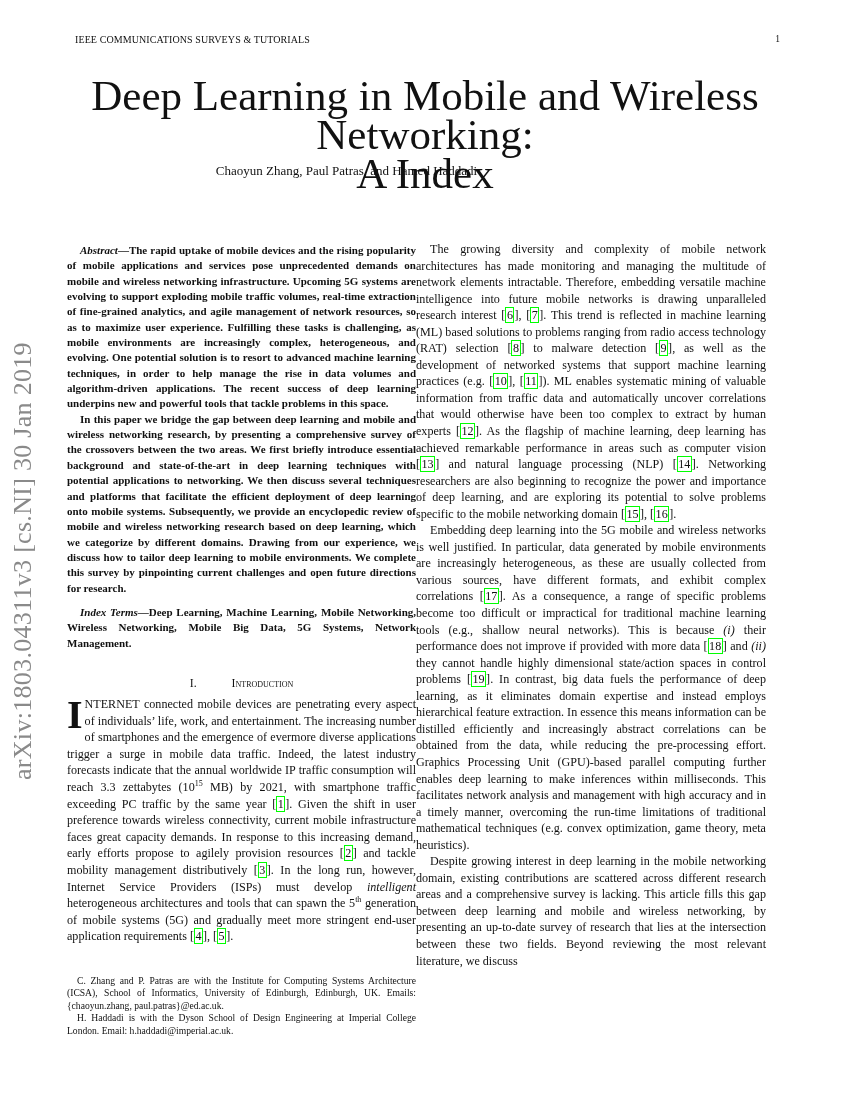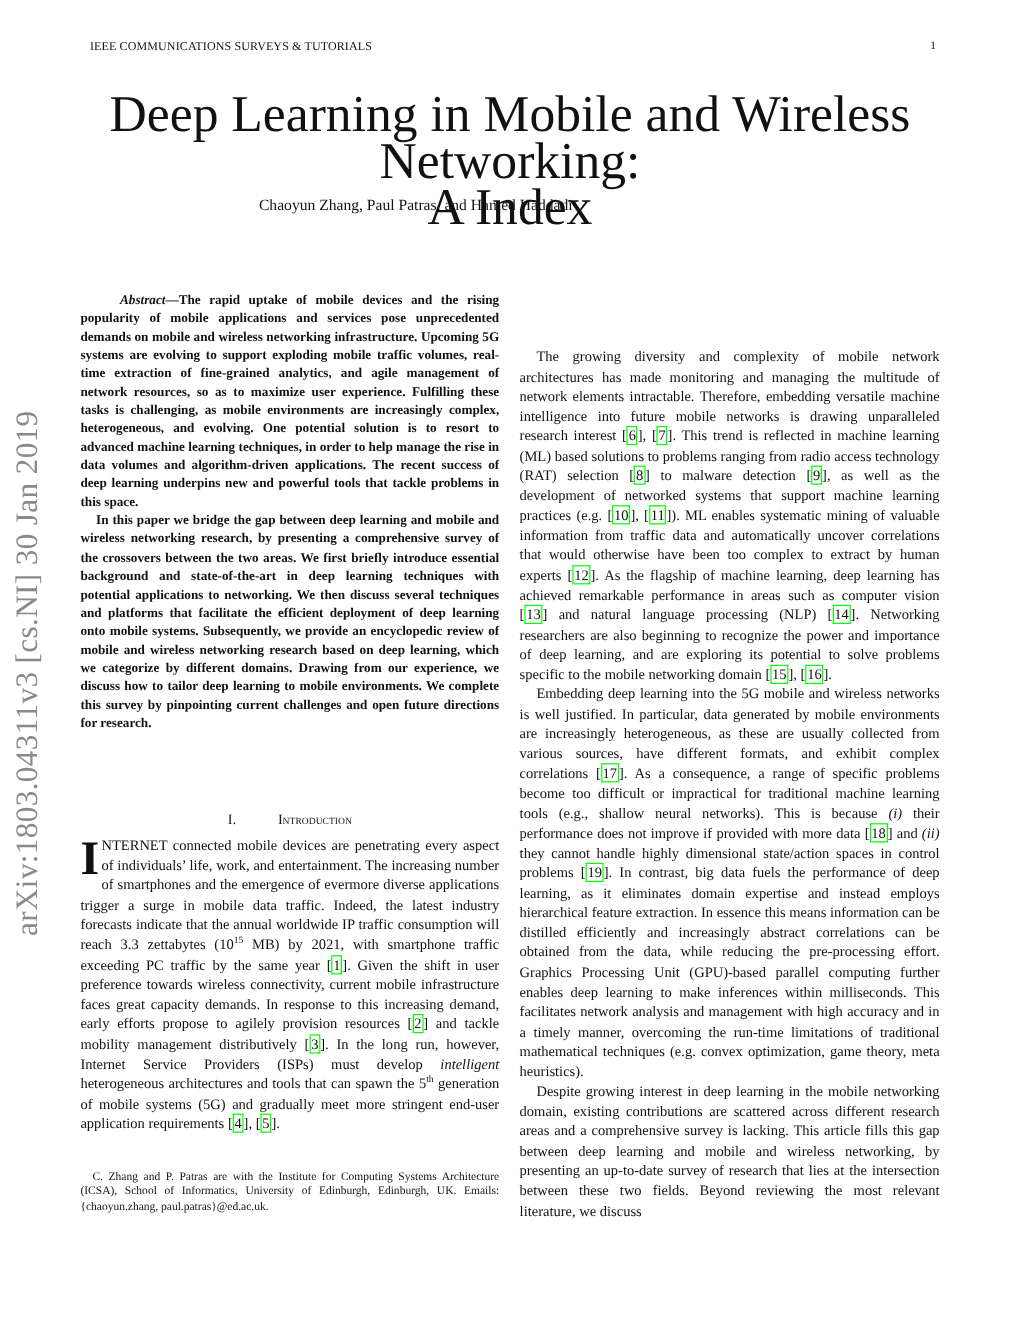--- a/index.html
+++ b/index.html
@@ -7,24 +7,24 @@
          font-family: "Liberation Serif", "DejaVu Serif", serif; color: #111; }
   .running-head { position: absolute; top: 34px; left: 75px; font-size: 10px; letter-spacing: 0.1px; }
   .page-num { position: absolute; top: 34px; right: 70px; font-size: 9.5px; }
   .title { position: absolute; top: 76px; left: 0; width: 850px; text-align: center;
            font-size: 43px; line-height: 39px; font-weight: normal; margin: 0; }
   .authors { position: absolute; top: 163px; left: 0; width: 693px; text-align: center; font-size: 13px; }
   .arxiv { position: absolute; left: 8px; top: 780px; transform-origin: left top; transform: rotate(-90deg);
            font-size: 26px; color: #8a8a8a; white-space: nowrap; letter-spacing: 0.3px; }
   .col { position: absolute; text-align: justify; hyphens: manual; }
   .col-left { left: 67px; width: 349px; }
-  .col-right { left: 433px; width: 350px; top: 241px; margin-top: 48px; }
+  .col-right { left: 416px; width: 350px; top: 241px; }
   .abstract { top: 243px; font-size: 11px; line-height: 15.35px; font-weight: bold; }
   .abstract p { margin: 0; text-indent: 13px; }
-  .abstract .lead { font-style: italic; margin-left: 20px; }
+  .abstract .lead { font-style: italic; }
   .index-terms { margin-top: 9px !important; }
   .section-head { position: absolute; top: 676px; left: 67px; width: 349px; text-align: center; font-size: 11.8px; }
   .section-head .sc { font-variant: small-caps; padding-left: 32px; }
   .intro { top: 696px; font-size: 12.1px; line-height: 16.6px; }
   .intro p { margin: 0; }
   .dropcap { float: left; font-size: 40px; line-height: 31px; margin: 3px 2px 0 0; font-weight: bold; }
   .body-text { font-size: 12.1px; line-height: 16.55px; }
   .body-text p { margin: 0; text-indent: 14px; }
   .cite { border: 1px solid #00ff00; padding: 0 0.5px; line-height: 1; }
   sup { font-size: 8px; line-height: 0; }
@@ -41,31 +41,33 @@
   <span>Deep Learning in Mobile and Wireless Networking:</span><br>
   <span>A Index</span>
 </h1>
 <div class="authors">Chaoyun Zhang, Paul Patras, and Hamed Haddadi</div>
 
 <div class="arxiv">arXiv:1803.04311v3  [cs.NI]  30 Jan 2019</div>
 
 <div class="col col-left abstract">
   <p><span class="lead">Abstract</span><span>—The rapid uptake of mobile devices and the rising popularity of mobile applications and services pose unprece­dented demands on mobile and wireless networking infrastruc­ture. Upcoming 5G systems are evolving to support exploding mobile traffic volumes, real-time extraction of fine-grained an­alytics, and agile management of network resources, so as to maximize user experience. Fulfilling these tasks is challenging, as mobile environments are increasingly complex, heterogeneous, and evolving. One potential solution is to resort to advanced machine learning techniques, in order to help manage the rise in data volumes and algorithm-driven applications. The recent success of deep learning underpins new and powerful tools that tackle problems in this space.</span></p>
   <p>In this paper we bridge the gap between deep learning and mobile and wireless networking research, by presenting a comprehensive survey of the crossovers between the two areas. We first briefly introduce essential background and state-of-the-art in deep learning techniques with potential applications to networking. We then discuss several techniques and platforms that facilitate the efficient deployment of deep learning onto mobile systems. Subsequently, we provide an encyclopedic review of mobile and wireless networking research based on deep learning, which we categorize by different domains. Drawing from our experience, we discuss how to tailor deep learning to mobile environments. We complete this survey by pinpointing current challenges and open future directions for research.</p>
+  <p class="index-terms"><span class="lead">Index Terms</span><span>—Deep Learning, Machine Learning, Mobile Net­working, Wireless Networking, Mobile Big Data, 5G Systems, Network Management.</span></p>
 </div>
 
 <div class="section-head">
   <span>I.</span>&nbsp;<span class="sc">Introduction</span>
 </div>
 
 <div class="col col-left intro">
   <p><span class="dropcap">I</span><span>NTERNET connected mobile devices are penetrating every aspect of individuals’ life, work, and entertainment. The increasing number of smartphones and the emergence of ever­more diverse applications trigger a surge in mobile data traffic. Indeed, the latest industry forecasts indicate that the annual worldwide IP traffic consumption will reach 3.3 zettabytes (10</span><sup>15</sup><span> MB) by 2021, with smartphone traffic exceeding PC traffic by the same year </span>[<a class="cite">1</a>]<span>. Given the shift in user preference towards wireless connectivity, current mobile infrastructure faces great capacity demands. In response to this increasing de­mand, early efforts propose to agilely provision resources </span>[<a class="cite">2</a>]<span> and tackle mobility management distributively </span>[<a class="cite">3</a>]<span>. In the long run, however, Internet Service Providers (ISPs) must de­velop </span><em>intelligent</em><span> heterogeneous architectures and tools that can spawn the 5</span><sup>th</sup><span> generation of mobile systems (5G) and gradually meet more stringent end-user application requirements </span>[<a class="cite">4</a>]<span>, </span>[<a class="cite">5</a>]<span>.</span></p>
 </div>
 
 <div class="col col-left footnotes">
   <p>C. Zhang and P. Patras are with the Institute for Computing Systems Archi­tecture (ICSA), School of Informatics, University of Edinburgh, Edinburgh, UK. Emails: {chaoyun.zhang, paul.patras}@ed.ac.uk.</p>
+  <p>H. Haddadi is with the Dyson School of Design Engineering at Imperial College London. Email: h.haddadi@imperial.ac.uk.</p>
 </div>
 
 <div class="col col-right body-text">
   <p><span>The growing diversity and complexity of mobile network architectures has made monitoring and managing the multi­tude of network elements intractable. Therefore, embedding versatile machine intelligence into future mobile networks is drawing unparalleled research interest </span>[<a class="cite">6</a>]<span>, </span>[<a class="cite">7</a>]<span>. This trend is reflected in machine learning (ML) based solutions to prob­lems ranging from radio access technology (RAT) selection </span>[<a class="cite">8</a>]<span> to malware detection </span>[<a class="cite">9</a>]<span>, as well as the development of networked systems that support machine learning practices (e.g. </span>[<a class="cite">10</a>]<span>, </span>[<a class="cite">11</a>]<span>). ML enables systematic mining of valuable information from traffic data and automatically uncover corre­lations that would otherwise have been too complex to extract by human experts </span>[<a class="cite">12</a>]<span>. As the flagship of machine learning, deep learning has achieved remarkable performance in areas such as computer vision </span>[<a class="cite">13</a>]<span> and natural language processing (NLP) </span>[<a class="cite">14</a>]<span>. Networking researchers are also beginning to recognize the power and importance of deep learning, and are exploring its potential to solve problems specific to the mobile networking domain </span>[<a class="cite">15</a>]<span>, </span>[<a class="cite">16</a>]<span>.</span></p>
   <p><span>Embedding deep learning into the 5G mobile and wireless networks is well justified. In particular, data generated by mobile environments are increasingly heterogeneous, as these are usually collected from various sources, have different formats, and exhibit complex correlations </span>[<a class="cite">17</a>]<span>. As a conse­quence, a range of specific problems become too difficult or impractical for traditional machine learning tools (e.g., shallow neural networks). This is because </span><em>(i)</em><span> their performance does not improve if provided with more data </span>[<a class="cite">18</a>]<span> and </span><em>(ii)</em><span> they cannot handle highly dimensional state/action spaces in control problems </span>[<a class="cite">19</a>]<span>. In contrast, big data fuels the performance of deep learning, as it eliminates domain expertise and in­stead employs hierarchical feature extraction. In essence this means information can be distilled efficiently and increasingly abstract correlations can be obtained from the data, while reducing the pre-processing effort. Graphics Processing Unit (GPU)-based parallel computing further enables deep learn­ing to make inferences within milliseconds. This facilitates network analysis and management with high accuracy and in a timely manner, overcoming the run-time limitations of traditional mathematical techniques (e.g. convex optimization, game theory, meta heuristics).</span></p>
   <p>Despite growing interest in deep learning in the mobile networking domain, existing contributions are scattered across different research areas and a comprehensive survey is lacking. This article fills this gap between deep learning and mobile and wireless networking, by presenting an up-to-date survey of research that lies at the intersection between these two fields. Beyond reviewing the most relevant literature, we discuss</p>
 </div>
 
 </body></html>

